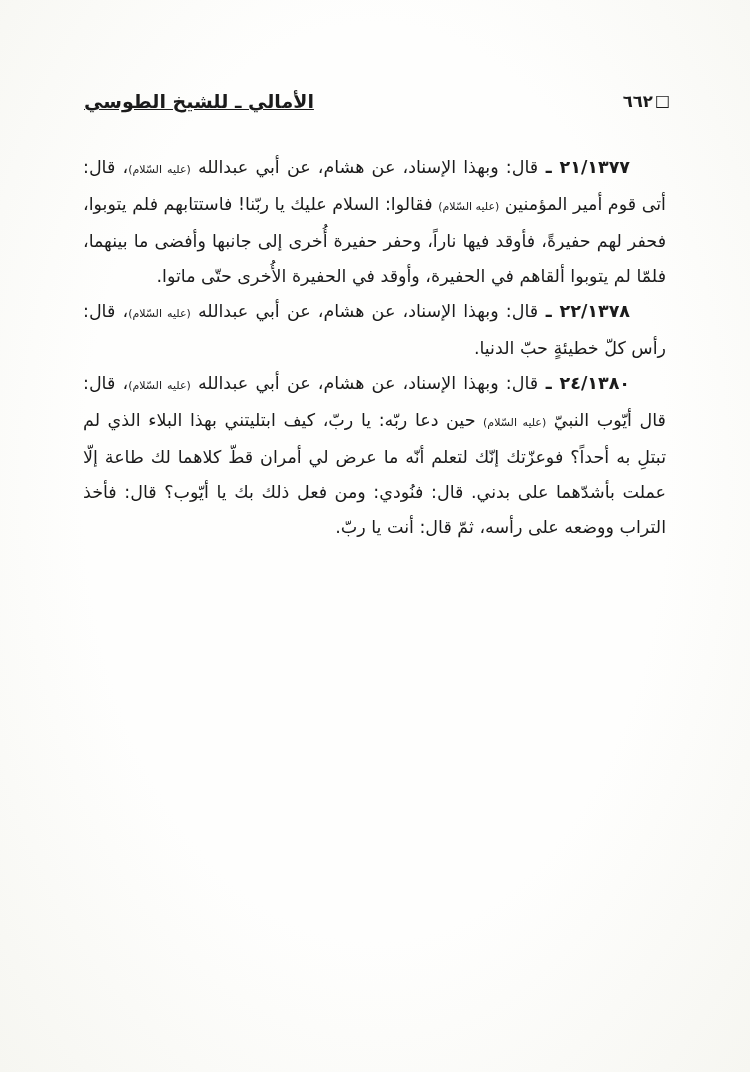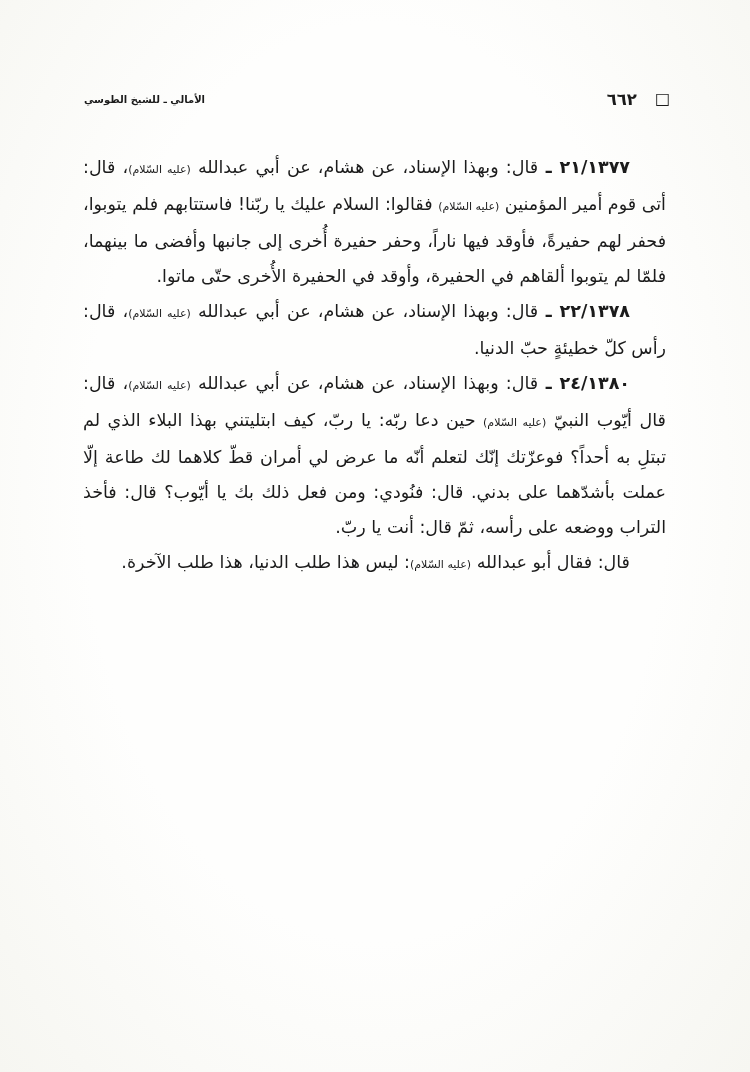--- a/index.html
+++ b/index.html
@@ -21,27 +21,28 @@
     position: absolute;
     top: 90px;
     left: 84px;
     right: 80px;
     display: flex;
     justify-content: space-between;
     align-items: center;
   }
   .book-title {
     direction: rtl;
-    font-size: 10px;
+    font-size: 19px;
     font-weight: bold;
+    text-decoration: underline;
   }
   .page-number-group {
     display: flex;
     align-items: center;
-    gap: 18px;
+    gap: 2px;
     font-weight: bold;
   }
   .page-number { font-size: 16.5px; }
   .square-marker { font-size: 16px; transform: translateY(-1px); }
   .page-body {
     position: absolute;
     top: 150px;
     right: 84px;
     left: 83px;
     direction: rtl;
@@ -64,16 +65,15 @@
     <div class="page-number-group">
       <span class="page-number">٦٦٢</span>
       <span class="square-marker">□</span>
     </div>
   </header>
 
   <main class="page-body">
       <p class="para"><span class="number">٢١/١٣٧٧ ـ </span><span>قال: وبهذا الإسناد، عن هشام، عن أبي عبدالله </span><span class="honorific">(عليه السّلام)</span><span>، قال: أتى قوم أمير المؤمنين </span><span class="honorific">(عليه السّلام)</span><span> فقالوا: السلام عليك يا ربّنا! فاستتابهم فلم يتوبوا، فحفر لهم حفيرةً، فأوقد فيها ناراً، وحفر حفيرة أُخرى إلى جانبها وأفضى ما بينهما، فلمّا لم يتوبوا ألقاهم في الحفيرة، وأوقد في الحفيرة الأُخرى حتّى ماتوا.</span></p>
       <p class="para"><span class="number">٢٢/١٣٧٨ ـ </span><span>قال: وبهذا الإسناد، عن هشام، عن أبي عبدالله </span><span class="honorific">(عليه السّلام)</span><span>، قال: رأس كلّ خطيئةٍ حبّ الدنيا.</span></p>
       <p class="para"><span class="number">٢٤/١٣٨٠ ـ </span><span>قال: وبهذا الإسناد، عن هشام، عن أبي عبدالله </span><span class="honorific">(عليه السّلام)</span><span>، قال: قال أيّوب النبيّ </span><span class="honorific">(عليه السّلام)</span><span> حين دعا ربّه: يا ربّ، كيف ابتليتني بهذا البلاء الذي لم تبتلِ به أحداً؟ فوعزّتك إنّك لتعلم أنّه ما عرض لي أمران قطّ كلاهما لك طاعة إلّا عملت بأشدّهما على بدني. قال: فنُودي: ومن فعل ذلك بك يا أيّوب؟ قال: فأخذ التراب ووضعه على رأسه، ثمّ قال: أنت يا ربّ.</span></p>
-      <p class="para"><span>قال: فقال أبو عبدالله </span><span class="honorific">(عليه السّلام)</span><span>: ليس هذا طلب الدنيا، هذا طلب الآخرة.</span></p>
     </main>
 
 </div>
 
 </body></html>

